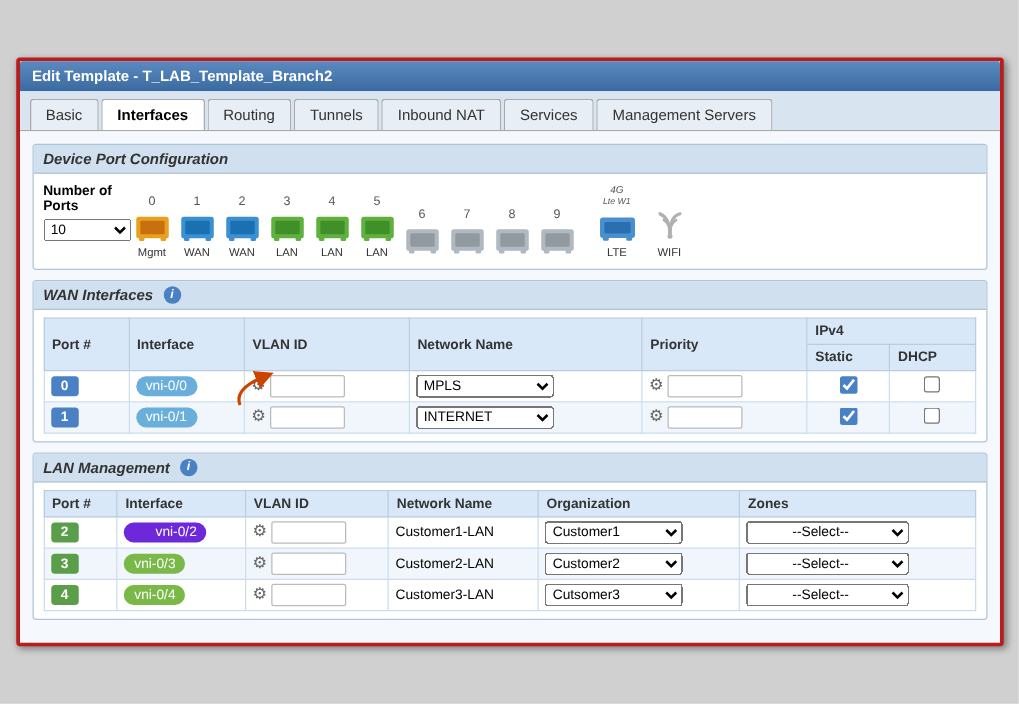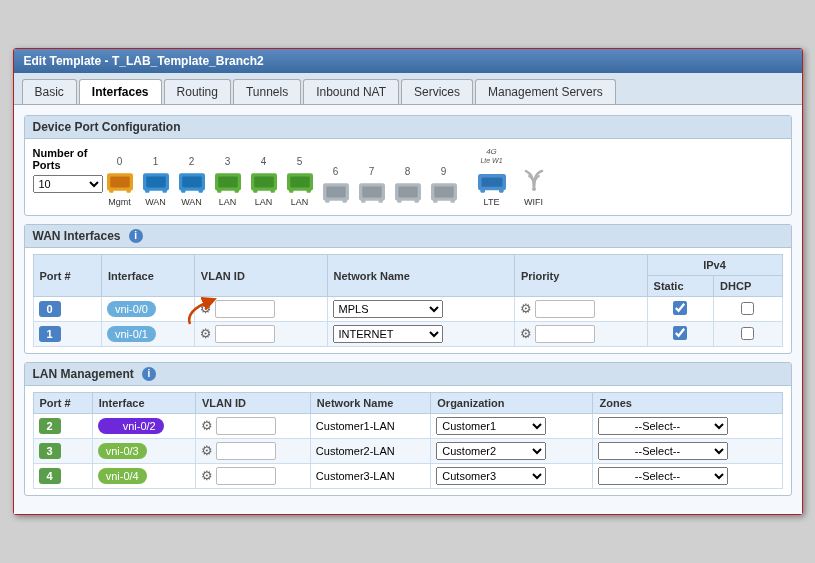--- a/index.html
+++ b/index.html
@@ -9,21 +9,21 @@
       background: #d0d0d0;
       display: flex;
       justify-content: center;
       align-items: center;
       width: 815px;
       height: 563px;
     }
     .window {
       width: 790px;
       background: #f0f0f0;
-      border: 1px solid #b91c1c;
+      border: 3px solid #b91c1c;
       border-radius: 3px;
       box-shadow: 2px 2px 6px rgba(0,0,0,0.4);
     }
     .title-bar {
       background: linear-gradient(to bottom, #5a8abf, #3a6a9f);
       color: white;
       padding: 5px 10px;
       font-size: 12px;
       font-weight: bold;
       border-radius: 2px 2px 0 0;
@@ -60,20 +60,21 @@
       margin-bottom: 8px;
       background: #fff;
     }
     .section-title {
       background: #d0e0ee;
       padding: 4px 8px;
       font-weight: bold;
       font-size: 12px;
       color: #333;
       border-bottom: 1px solid #b0c4d8;
+      font-style: italic;
     }
     .section-content {
       padding: 8px;
     }
     .port-config {
       display: flex;
       align-items: flex-start;
       gap: 1px;
     }
     .num-ports {
@@ -400,21 +401,21 @@
           </svg>
         </div>
         <table class="iface-table">
           <thead>
             <tr>
               <th rowspan="2"><span>Port #</span></th>
               <th rowspan="2"><span>Interface</span></th>
               <th rowspan="2"><span>VLAN ID</span></th>
               <th rowspan="2"><span>Network Name</span></th>
               <th rowspan="2"><span>Priority</span></th>
-              <th colspan="2" style="text-align:center;"><span>IPv4</span></th>
+              <th colspan="2" style=""><span>IPv4</span></th>
             </tr>
             <tr>
               <th><span>Static</span></th>
               <th><span>DHCP</span></th>
             </tr>
           </thead>
           <tbody>
             <tr>
               <td>
                 <span class="port-badge-blue">0</span>

